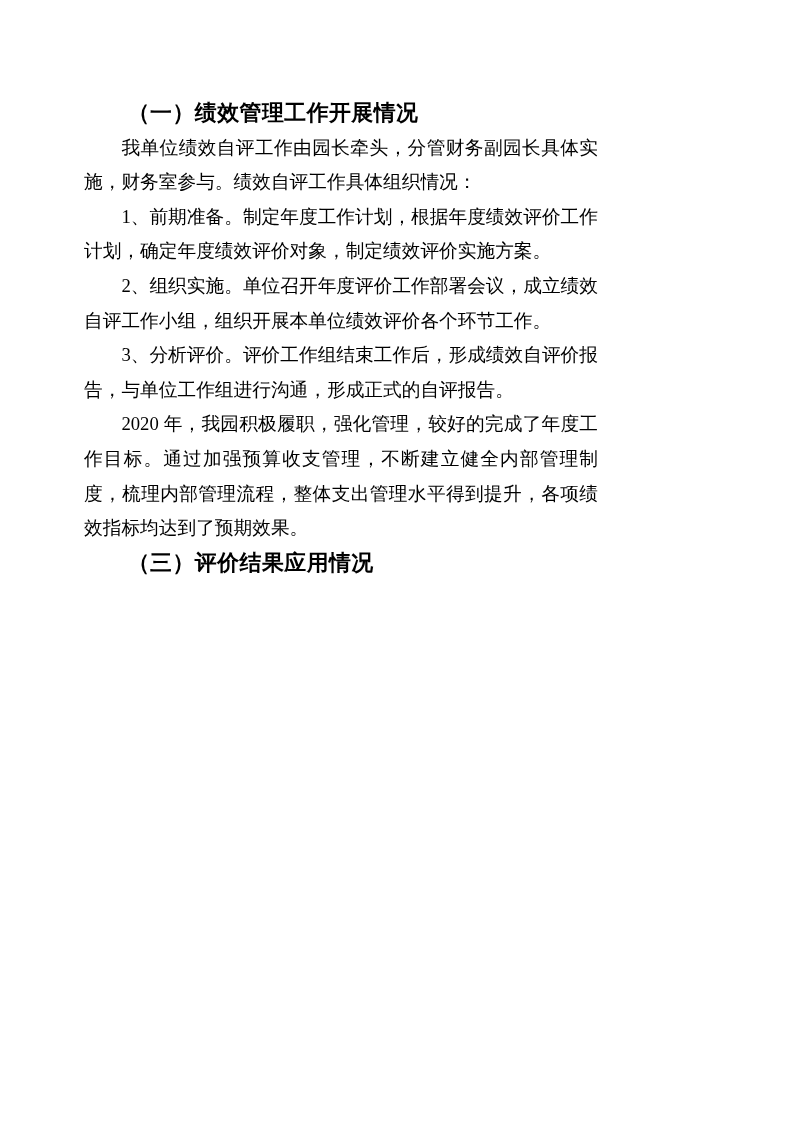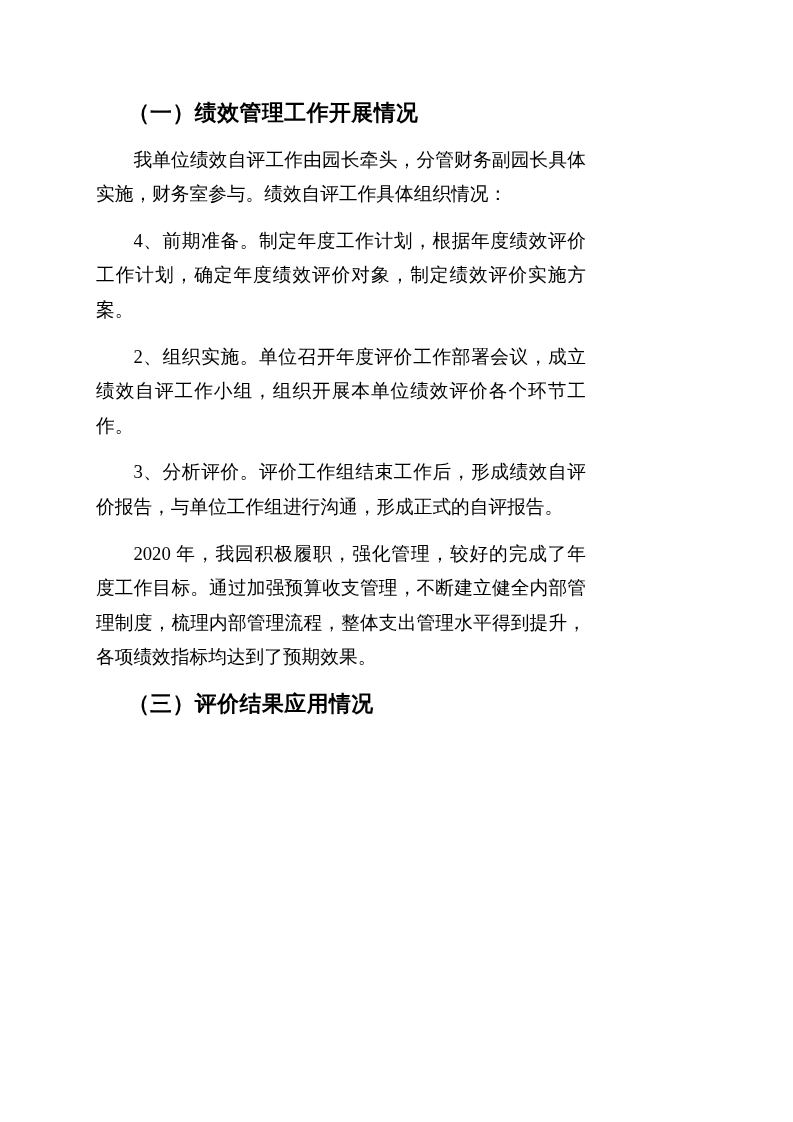--- a/index.html
+++ b/index.html
@@ -17,37 +17,37 @@
     overflow: hidden;
   }
   .content {
     color: #000000;
     font-family: "Liberation Serif", "DejaVu Serif", serif;
     font-size: 18.7px;
     line-height: 34.6px;
     text-align: justify;
   }
   .para {
-    margin: 12px;
+    margin: 0;
     text-indent: 2em;
   }
   .heading {
     margin: 0;
     text-indent: 2em;
     font-family: "Liberation Sans", "DejaVu Sans", sans-serif;
     font-weight: bold;
     letter-spacing: 0.5px;
   }
 </style>
 </head>
 <body>
 
 <div class="page">
   <div class="content">
     <h3 class="heading">（一）绩效管理工作开展情况</h3>
     <p class="para">我单位绩效自评工作由园长牵头，分管财务副园长具体实施，财务室参与。绩效自评工作具体组织情况：</p>
-    <p class="para">4、前期准备。制定年度工作计划，根据年度绩效评价工作计划，确定年度绩效评价对象，制定绩效评价实施方案。</p>
+    <p class="para">1、前期准备。制定年度工作计划，根据年度绩效评价工作计划，确定年度绩效评价对象，制定绩效评价实施方案。</p>
     <p class="para">2、组织实施。单位召开年度评价工作部署会议，成立绩效自评工作小组，组织开展本单位绩效评价各个环节工作。</p>
     <p class="para">3、分析评价。评价工作组结束工作后，形成绩效自评价报告，与单位工作组进行沟通，形成正式的自评报告。</p>
     <p class="para">2020 年，我园积极履职，强化管理，较好的完成了年度工作目标。通过加强预算收支管理，不断建立健全内部管理制度，梳理内部管理流程，整体支出管理水平得到提升，各项绩效指标均达到了预期效果。</p>
     <h3 class="heading">（三）评价结果应用情况</h3>
   </div>
 </div>
 
 </body></html>

